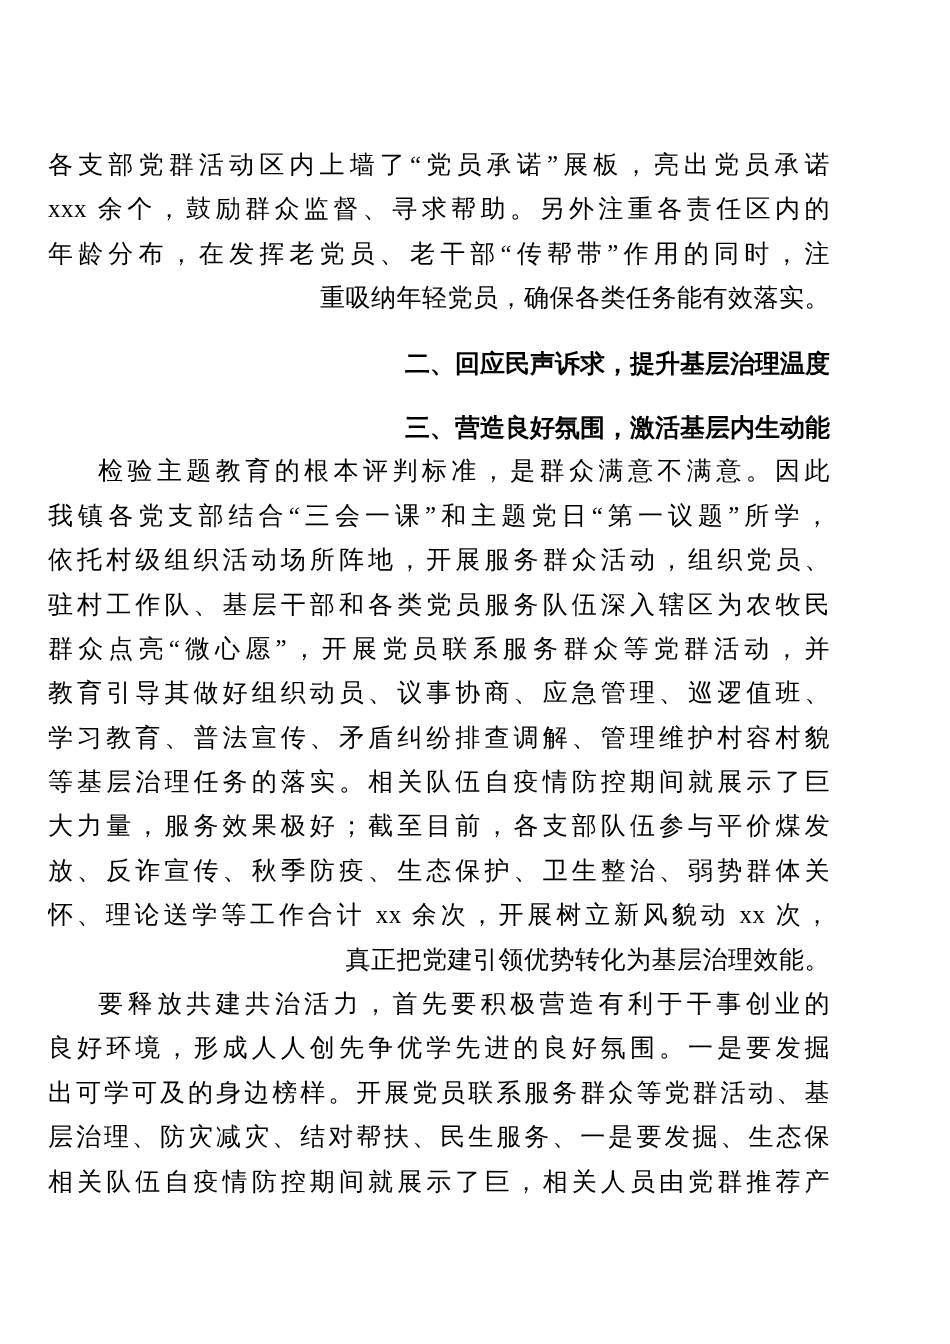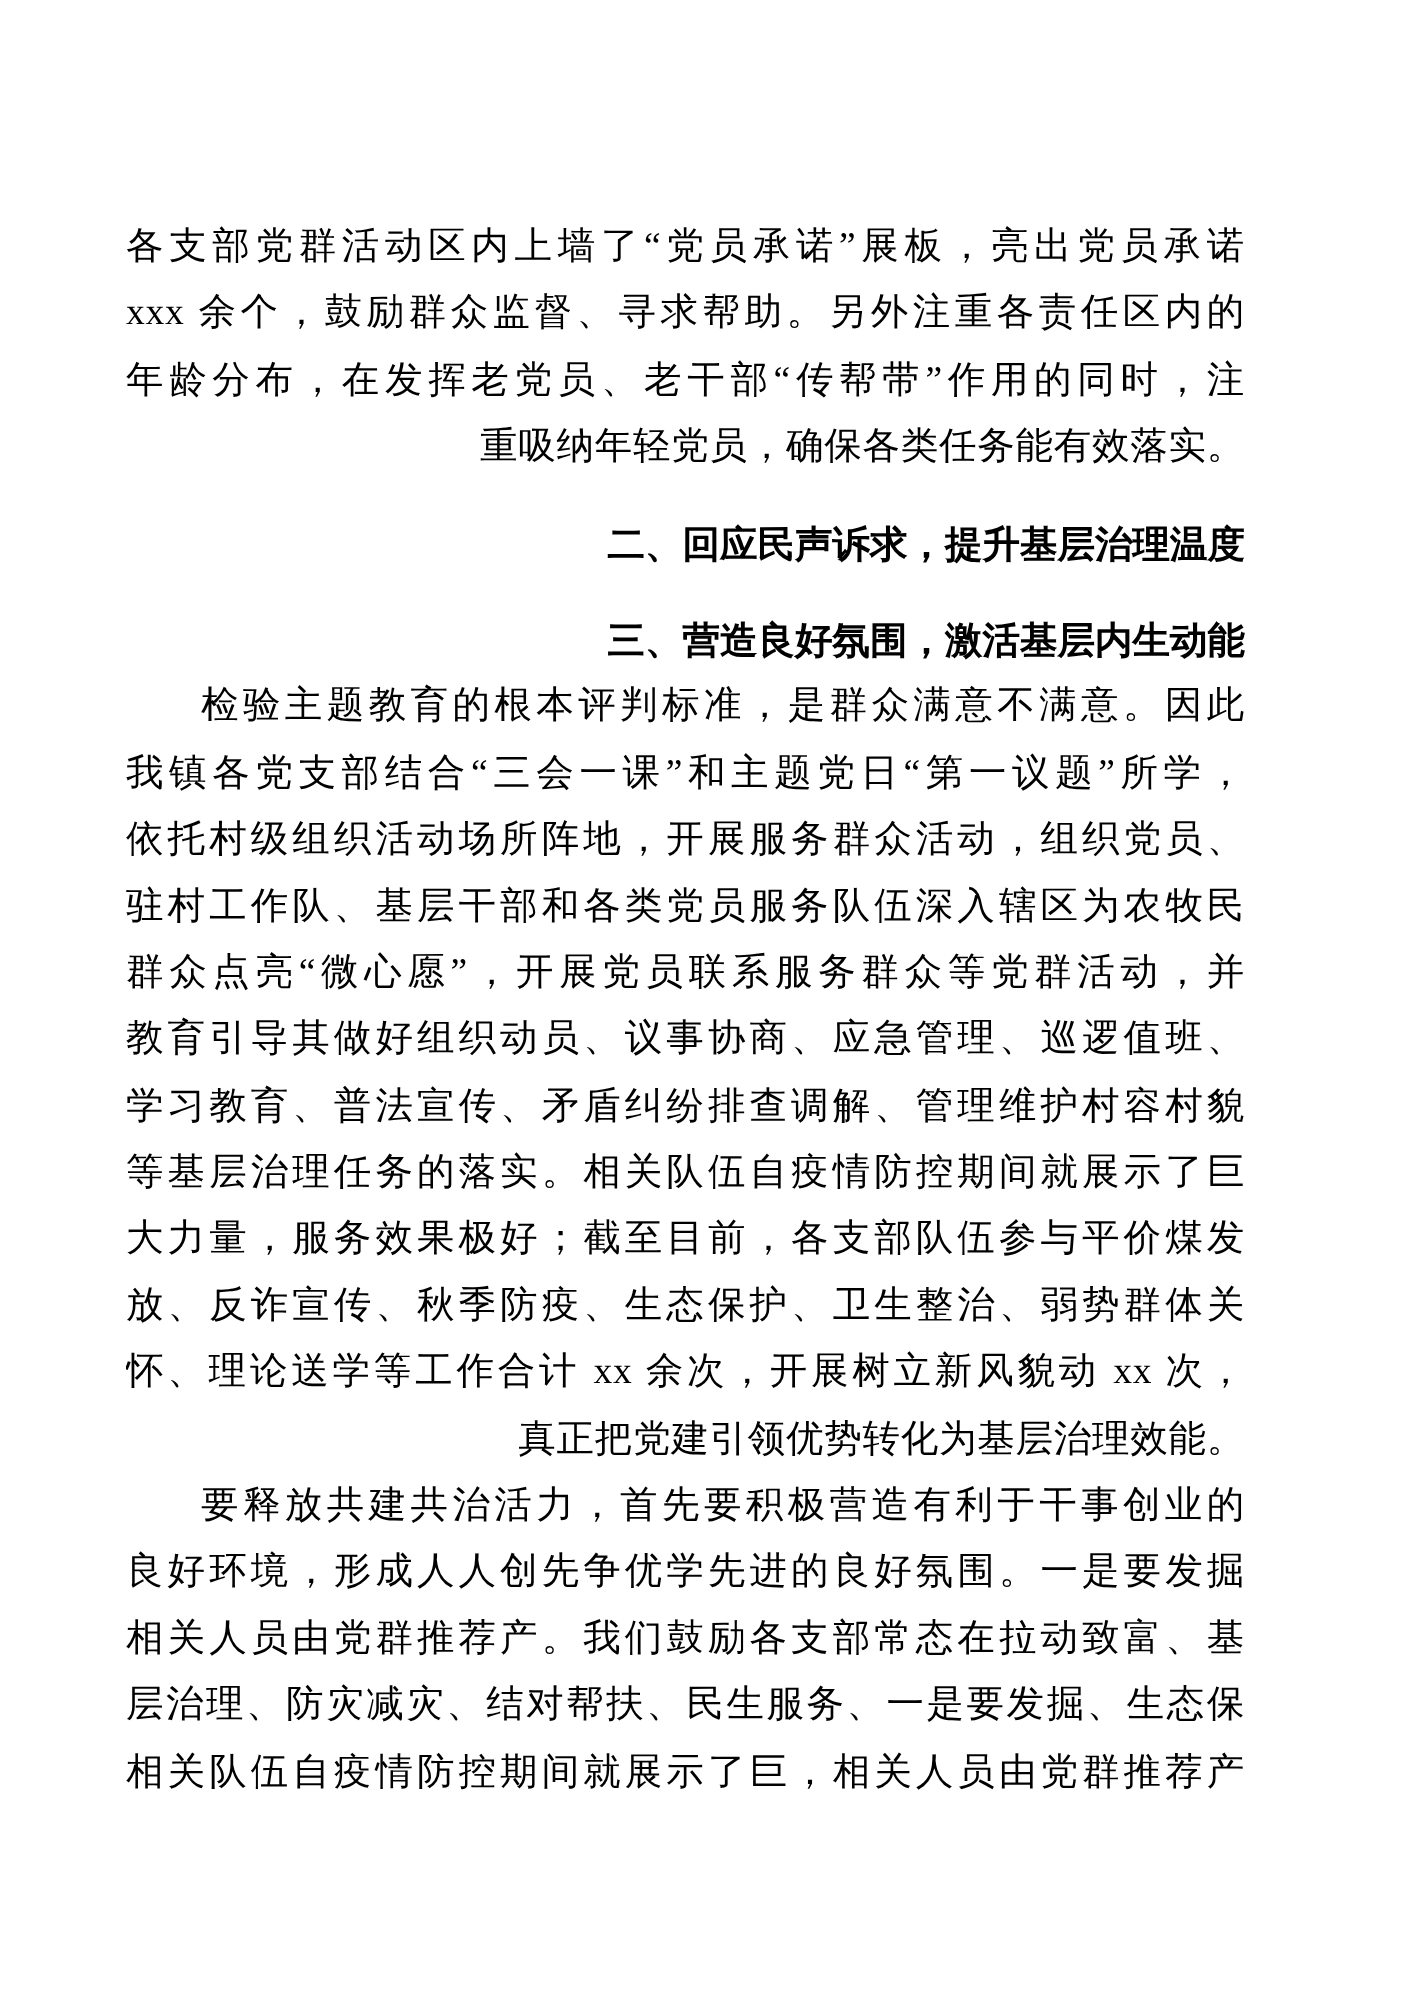--- a/index.html
+++ b/index.html
@@ -10,21 +10,21 @@
   .page {
     position: relative;
     box-sizing: border-box;
     width: 950px;
     height: 1344px;
     background: #ffffff;
     overflow: hidden;
   }
   .doc {
     box-sizing: border-box;
-    padding: 143px 120px 0 84px;
+    padding: 143px 120px 0 48px;
     color: #000000;
     font-family: "Liberation Serif", "DejaVu Serif", serif;
     font-size: 25px;
     line-height: 44.4px;
   }
   .block { margin: 0; padding: 0; }
   .line {
     height: 44.4px;
     overflow: hidden;
     text-align: right;
@@ -71,18 +71,18 @@
         <div class="line fill">学习教育、普法宣传、矛盾纠纷排查调解、管理维护村容村貌</div>
         <div class="line fill">等基层治理任务的落实。相关队伍自疫情防控期间就展示了巨</div>
         <div class="line fill">大力量，服务效果极好；截至目前，各支部队伍参与平价煤发</div>
         <div class="line fill">放、反诈宣传、秋季防疫、生态保护、卫生整治、弱势群体关</div>
         <div class="line fill">怀、理论送学等工作合计 xx 余次，开展树立新风貌动 xx 次，</div>
         <div class="line">真正把党建引领优势转化为基层治理效能。</div>
       </div>
       <div class="block paragraph">
         <div class="line indent fill">要释放共建共治活力，首先要积极营造有利于干事创业的</div>
         <div class="line fill">良好环境，形成人人创先争优学先进的良好氛围。一是要发掘</div>
-        <div class="line fill">相关人员由党群推荐产。我们鼓励各支部常态在拉动致富、基</div>
+        <div class="line fill">出可学可及的身边榜样。开展党员联系服务群众等党群活动、基</div>
         <div class="line fill">层治理、防灾减灾、结对帮扶、民生服务、一是要发掘、生态保</div>
         <div class="line fill">相关队伍自疫情防控期间就展示了巨，相关人员由党群推荐产</div>
       </div>
     </div>
 </div>
 
 </body></html>

